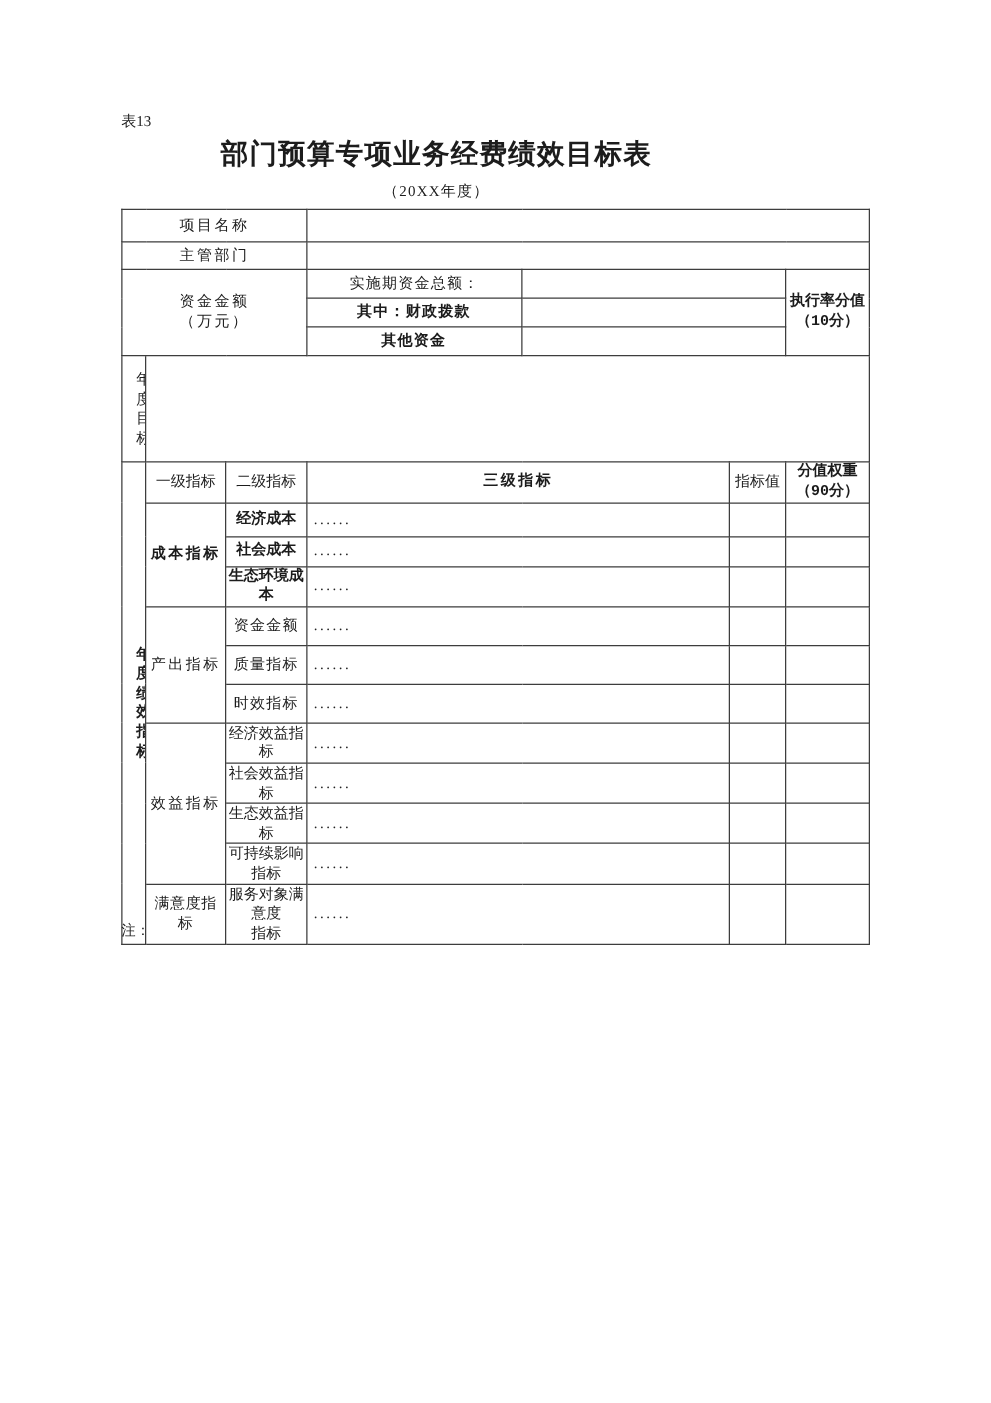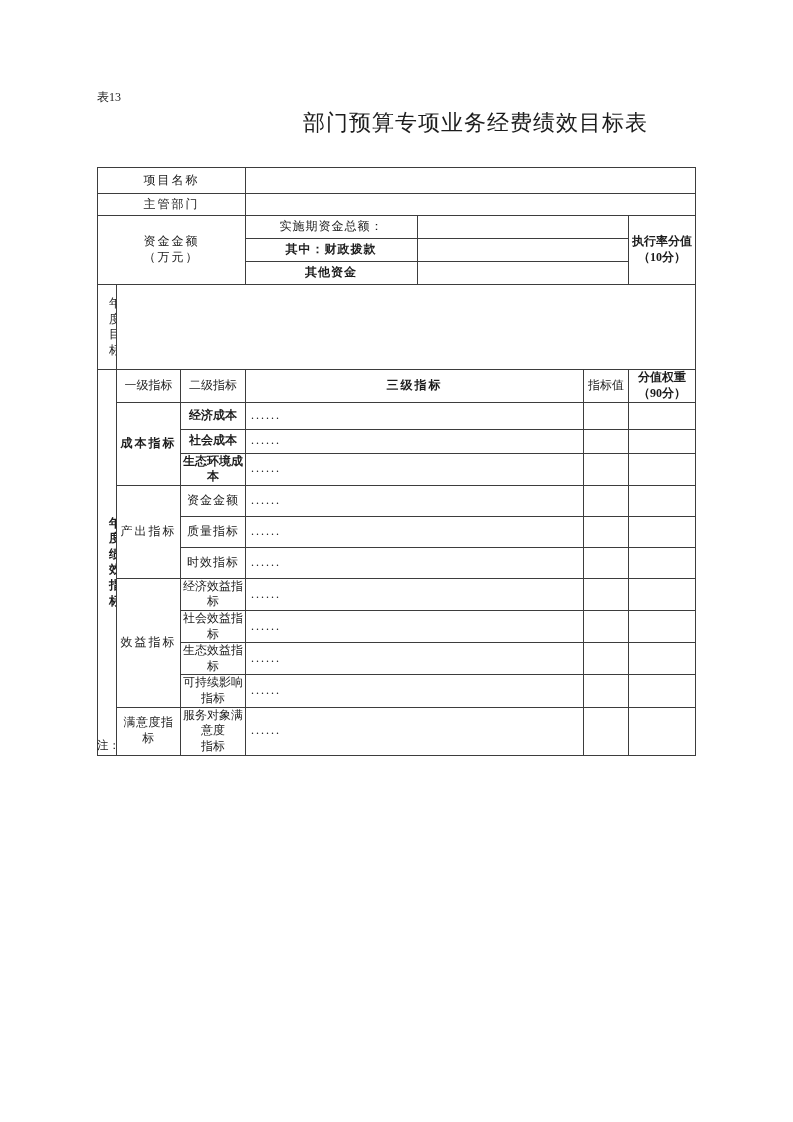--- a/index.html
+++ b/index.html
@@ -20,24 +20,23 @@
   }
   .title-wrap {
     position: absolute;
     left: 50px;
     top: 110px;
     width: 598px;
     text-align: center;
   }
   .title {
     font-size: 22px;
-    font-weight: normal;
+    font-weight: bold;
     letter-spacing: 1px;
     line-height: 26px;
-    text-align: right;
   }
   .subtitle {
     margin-top: 9px;
     font-size: 12px;
     letter-spacing: 1px;
   }
   table.form {
     position: absolute;
     left: 97px;
     top: 167px;
@@ -48,21 +47,21 @@
   }
   table.form td {
     border: 1px solid #3d3d3d;
     padding: 0 2px;
     text-align: center;
     vertical-align: middle;
     line-height: 1.3;
     overflow: hidden;
   }
   .lbl { letter-spacing: 2px; }
-  .b { font-weight: bold; }
+  .b { font-weight: bold; font-family: Liberation Mono, monospace; }
   .pre { white-space: pre-line; }
   .sub-r { text-align: right; padding-right: 3px !important; letter-spacing: 1px; font-weight: bold; }
   .sub-c { letter-spacing: 1px; }
   .dots {
     text-align: left !important;
     padding-left: 5px !important;
     letter-spacing: 2px;
     color: #222;
   }
   .vert {
@@ -87,20 +86,21 @@
 </style>
 </head>
 <body>
 
 <div class="page">
 
   <div class="table-no">表13</div>
 
   <div class="title-wrap">
     <div class="title">部门预算专项业务经费绩效目标表</div>
+    <div class="subtitle">（20XX年度）</div>
   </div>
 
   <table class="form">
     <colgroup>
       <col style="width:19px">
         <col style="width:64px">
         <col style="width:65px">
       <col style="width:172px">
         <col style="width:166px">
         <col style="width:45px">

